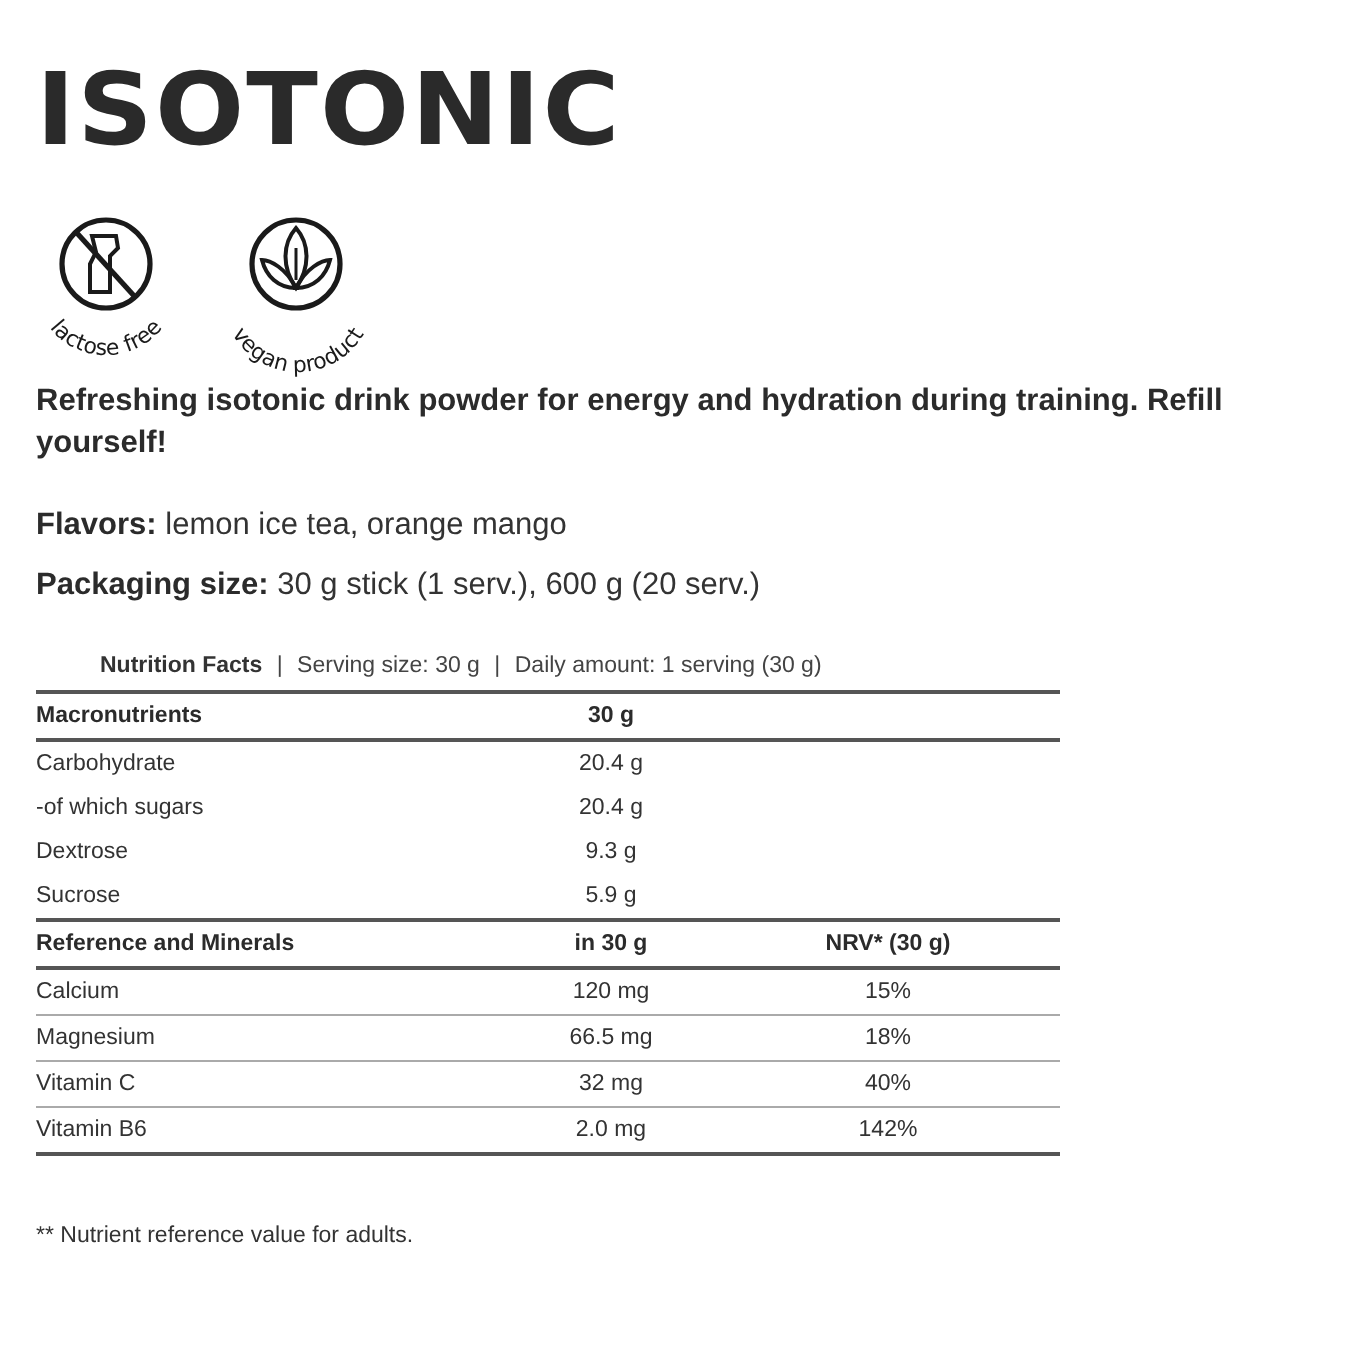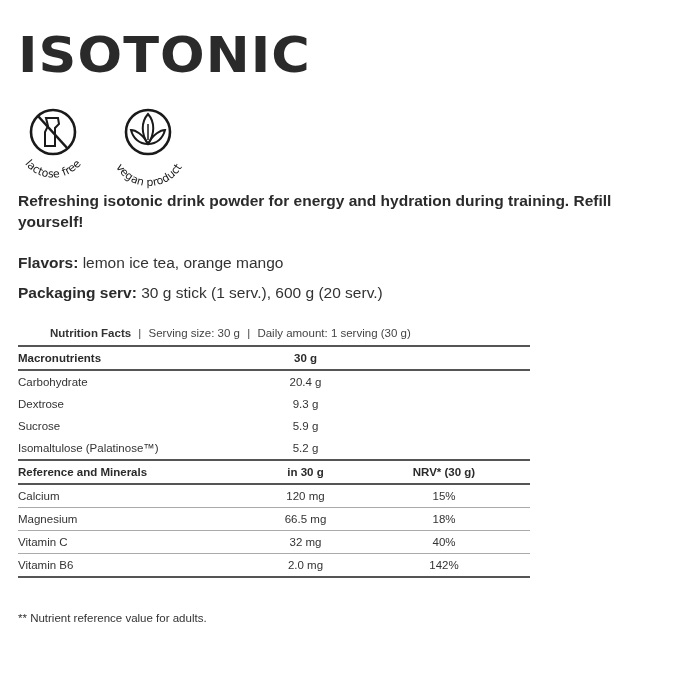--- a/index.html
+++ b/index.html
@@ -63,21 +63,21 @@
 </div>
 
 <div class="desc">Refreshing isotonic drink powder for energy and hydration during training. Refill yourself!</div>
 
 <div class="line flavors">
   <b>Flavors:</b>
   <span>lemon ice tea, orange mango</span>
 </div>
 
 <div class="line packaging">
-  <b>Packaging serv:</b>
+  <b>Packaging size:</b>
   <span>30 g stick (1 serv.), 600 g (20 serv.)</span>
 </div>
 
 <div class="nf-header">
   <b>Nutrition Facts</b>
   <span class="nf-sep">|</span>
   <span>Serving size: 30 g</span>
   <span class="nf-sep">|</span>
   <span>Daily amount: 1 serving (30 g)</span>
 </div>
@@ -88,32 +88,32 @@
     <td class="c1">Macronutrients</td>
     <td class="c2">30 g</td>
     <td class="c3"></td>
   </tr>
   <tr>
     <td class="c1">Carbohydrate</td>
     <td class="c2">20.4 g</td>
     <td class="c3"></td>
   </tr>
   <tr>
+    <td class="c1">-of which sugars</td>
+    <td class="c2">20.4 g</td>
+    <td class="c3"></td>
+  </tr>
+  <tr>
     <td class="c1">Dextrose</td>
     <td class="c2">9.3 g</td>
     <td class="c3"></td>
   </tr>
   <tr>
     <td class="c1">Sucrose</td>
     <td class="c2">5.9 g</td>
-    <td class="c3"></td>
-  </tr>
-  <tr>
-    <td class="c1">Isomaltulose (Palatinose™)</td>
-    <td class="c2">5.2 g</td>
     <td class="c3"></td>
   </tr>
   <tr class="head head-top head-bottom">
     <td class="c1">Reference and Minerals</td>
     <td class="c2">in 30 g</td>
     <td class="c3">NRV* (30 g)</td>
   </tr>
   <tr class="vrow">
     <td class="c1">Calcium</td>
     <td class="c2">120 mg</td>

